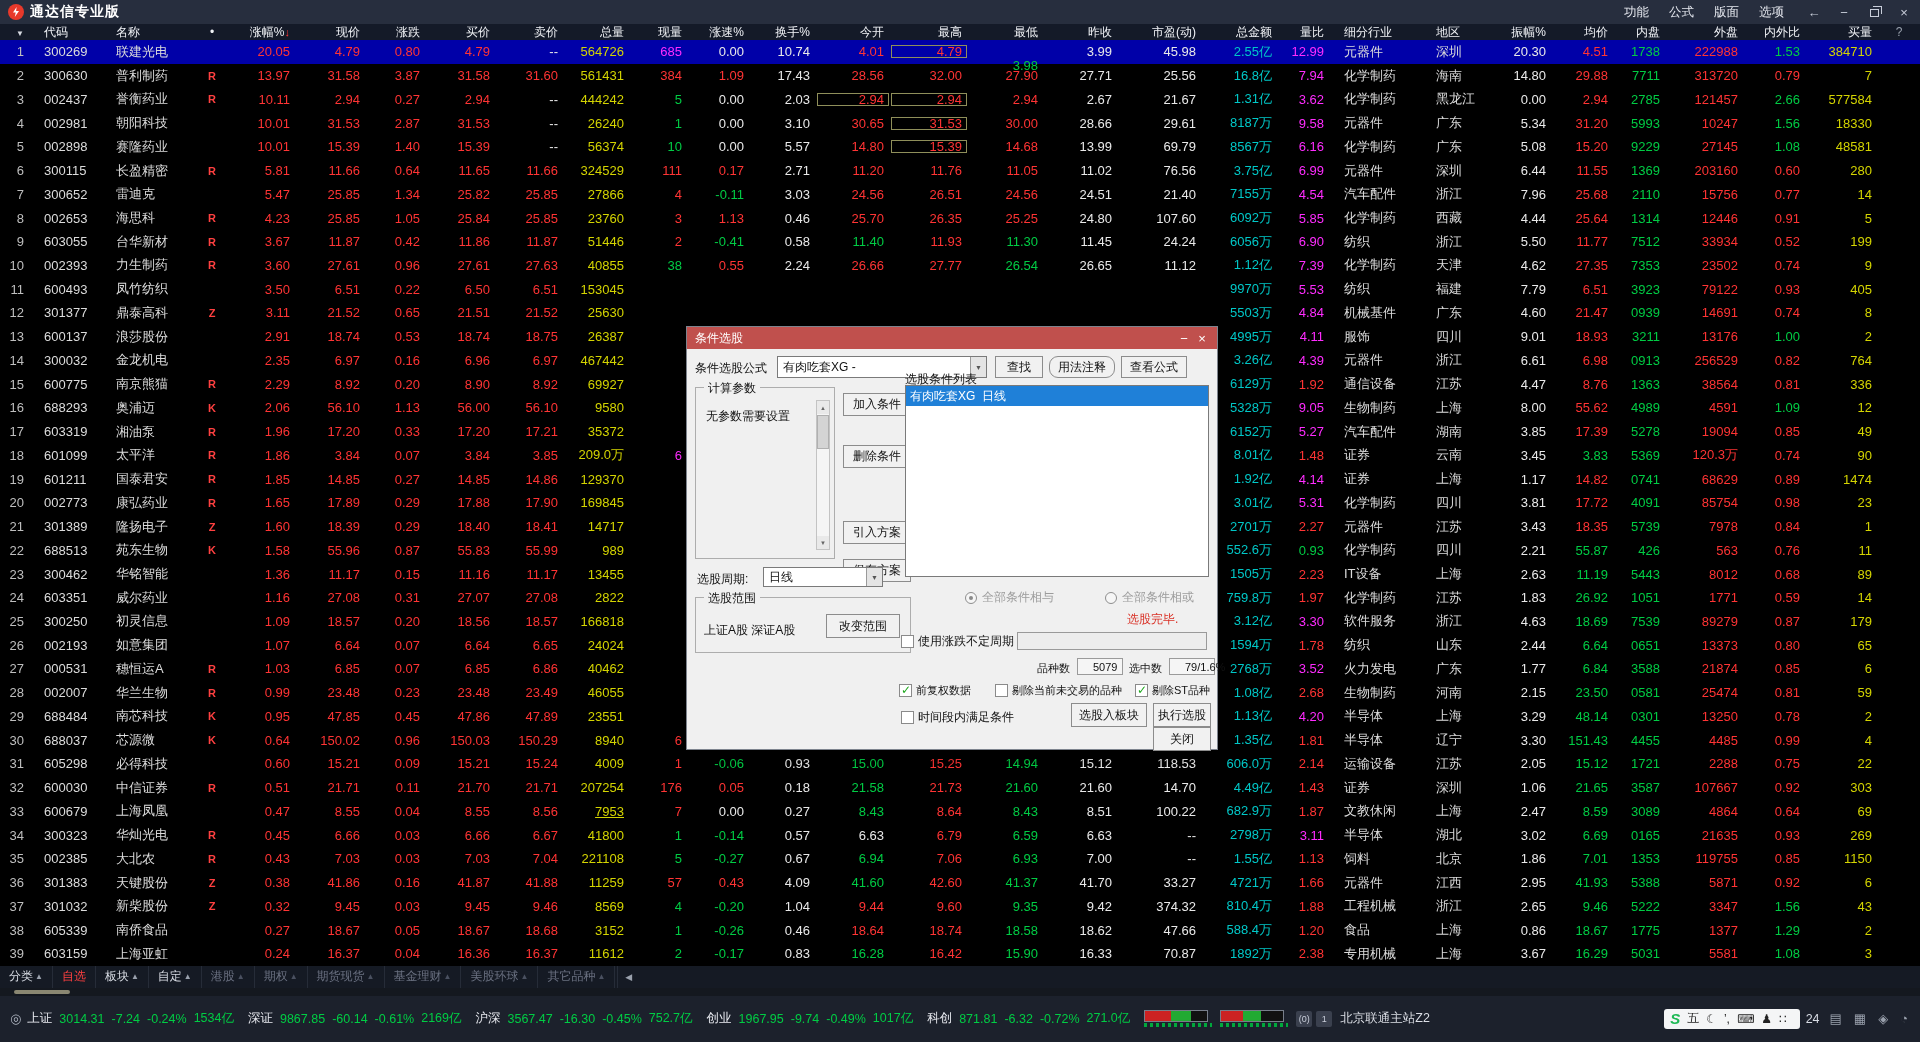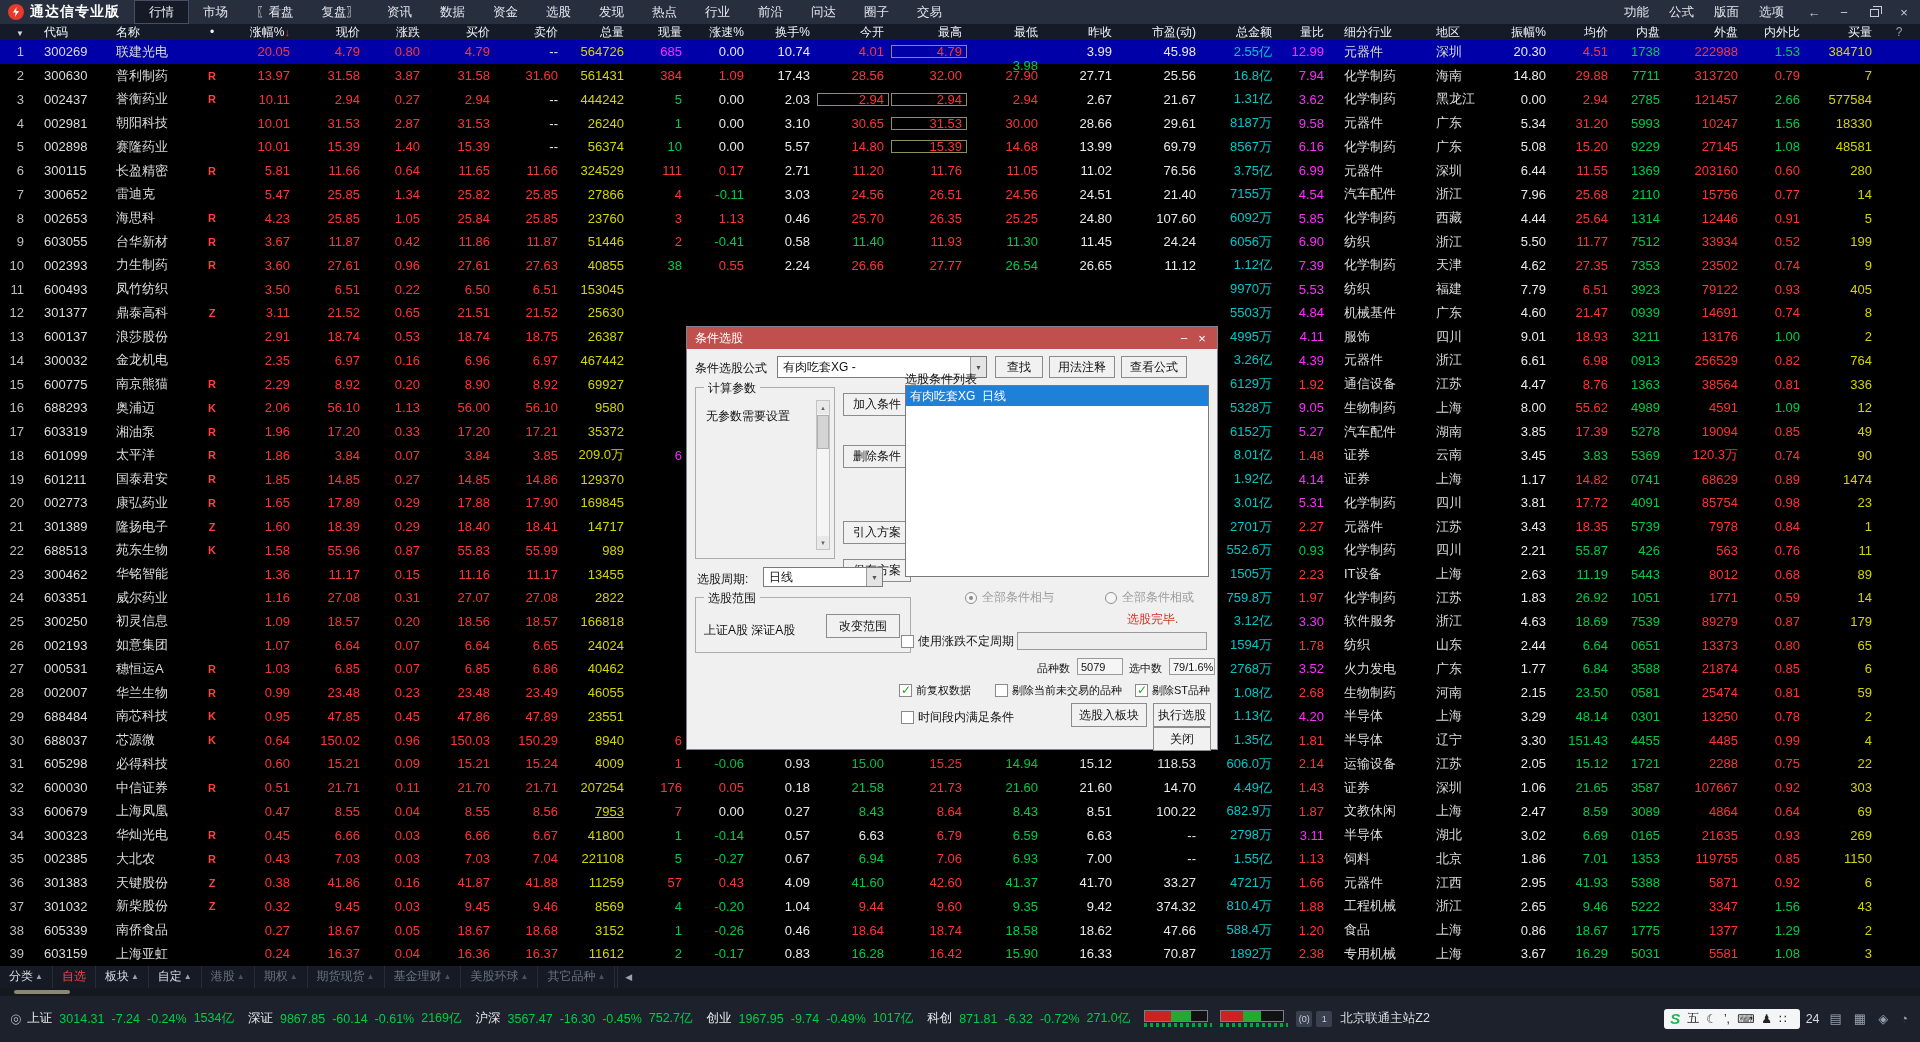--- a/index.html
+++ b/index.html
@@ -71,21 +71,21 @@
   .listbox { position:absolute; background:#fff; border:1px solid #7A7A7A; overflow:hidden; }
   .list-item { height:20px; line-height:20px; padding-left:4px; white-space:pre; }
   .list-item.sel { background:#1F80D8; color:#fff; }
   .radio { position:absolute; display:flex; align-items:center; gap:5px; color:#9C9C9C; }
   .radio .rdot { width:12px; height:12px; border-radius:50%; border:1px solid #8E8E8E; background:#F6F6F6; position:relative; }
   .radio.checked .rdot::after { content:""; position:absolute; left:3px; top:3px; width:4px; height:4px; border-radius:50%; background:#8A8A8A; }
   .check { position:absolute; display:flex; align-items:center; gap:4px; color:#111; }
   .check .cbox { width:13px; height:13px; border:1px solid #8A8A8A; background:#fff; position:relative; flex:0 0 auto; }
   .check.checked .cbox::after { content:"✓"; position:absolute; left:1px; top:-2px; color:#1DA81D; font-size:12px; font-weight:bold; }
   .done-text { position:absolute; color:#D93025; }
-  .field { position:absolute; background:#F5F5F5; border:1px solid #9A9A9A; font-size:11px; display:flex; align-items:center; padding-left:3px; white-space:nowrap; }
+  .field { position:absolute; background:#F5F5F5; border:1px solid #9A9A9A; font-size:11px; display:flex; align-items:center; padding-left:15px; white-space:nowrap; }
   .small-label { font-size:11px; }
 
   
   .group-tabs { height:22px; background:#151A24; display:flex; align-items:center; font-size:12px; flex:0 0 auto; }
   .gtab { padding:0 9px; height:100%; display:flex; align-items:center; gap:2px; border-right:1px solid #262C38; cursor:default; color:#D8DCE4; }
   .gtab .tri { font-size:8px; color:#9AA1AD; }
   .gtab.active { color:#FF4040; }
   .gtab.dim { color:#6A7080; } .gtab.dim .tri { color:#4A5060; }
   .gtab-scroll { width:22px; height:100%; display:flex; align-items:center; justify-content:center; color:#9AA1AD; font-size:9px; border-left:1px solid #262C38; margin-left:2px; }
 
@@ -115,37 +115,20 @@
 </head>
 <body>
 
 <div class="app">
 
   <div class="menubar">
     <div class="brand">
       <span class="logo"></span>
       <span class="brand-title">通达信专业版</span>
     </div>
-    <div class="menu-items" id="menu-left">
-        <span class="menu-item active">行情</span>
-        <span class="menu-item">市场</span>
-        <span class="menu-item">〖看盘</span>
-        <span class="menu-item">复盘〗</span>
-        <span class="menu-item">资讯</span>
-        <span class="menu-item">数据</span>
-        <span class="menu-item">资金</span>
-        <span class="menu-item">选股</span>
-        <span class="menu-item">发现</span>
-        <span class="menu-item">热点</span>
-        <span class="menu-item">行业</span>
-        <span class="menu-item">前沿</span>
-        <span class="menu-item">问达</span>
-        <span class="menu-item">圈子</span>
-        <span class="menu-item">交易</span>
-      </div>
     <div class="menubar-right">
       <div class="menu-items" id="menu-right">
           <span class="menu-item small">功能</span>
           <span class="menu-item small">公式</span>
           <span class="menu-item small">版面</span>
           <span class="menu-item small">选项</span>
         </div>
       <div class="winbtns">
         <span class="winbtn">←</span>
         <span class="winbtn">−</span>
@@ -1367,21 +1350,21 @@
         <span class="dlg-ctl">−</span>
         <span class="dlg-ctl">×</span>
       </div>
       <div class="dlg-body">
         <span class="dlg-label" style="left:8px; top:11px;">条件选股公式</span>
         <div class="combo" style="left:90px; top:7px; width:210px; height:22px;">
           <span class="combo-text">有肉吃套XG   -</span>
           <span class="combo-btn">▼</span>
         </div>
         <div class="btn" style="left:308px; top:7px; width:48px; height:22px;">查找</div>
-        <div class="btn" style="left:362px; top:7px; width:66px; height:22px;">用法注释</div>
+        <div class="btn" style="left:362px; top:7px; width:66px; height:22px;border-radius:9px;">用法注释</div>
         <div class="btn" style="left:434px; top:7px; width:66px; height:22px;">查看公式</div>
 
         <div class="groupbox" style="left:8px; top:38px; width:140px; height:172px;padding-left:18px;">
           <span class="gb-label">计算参数</span>
           <span class="params-text">无参数需要设置</span>
           <div class="vscroll">
             <span class="vs-btn vs-up">▲</span>
             <span class="vs-thumb"></span>
             <span class="vs-btn vs-down">▼</span>
           </div>

